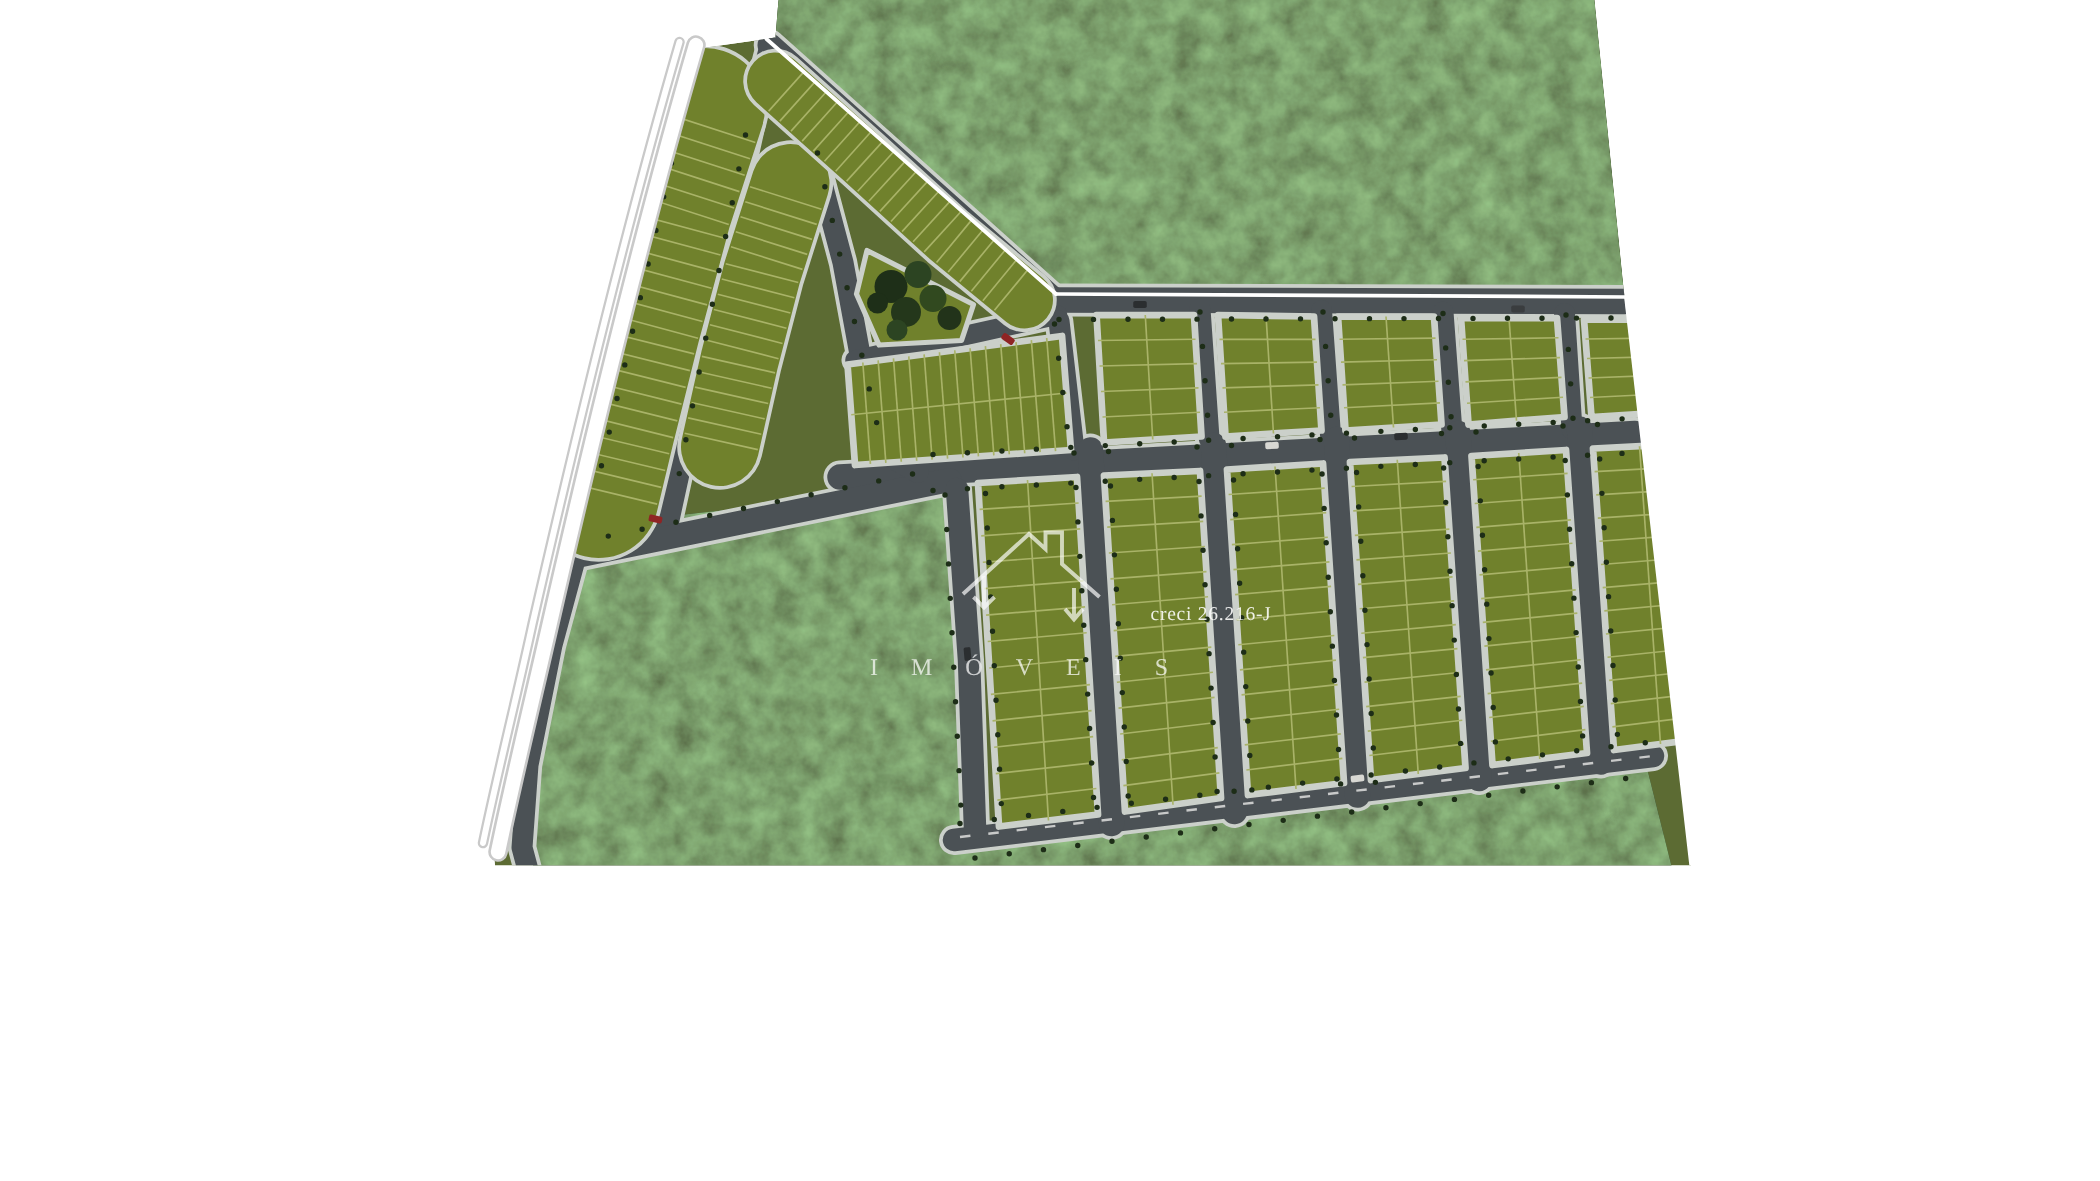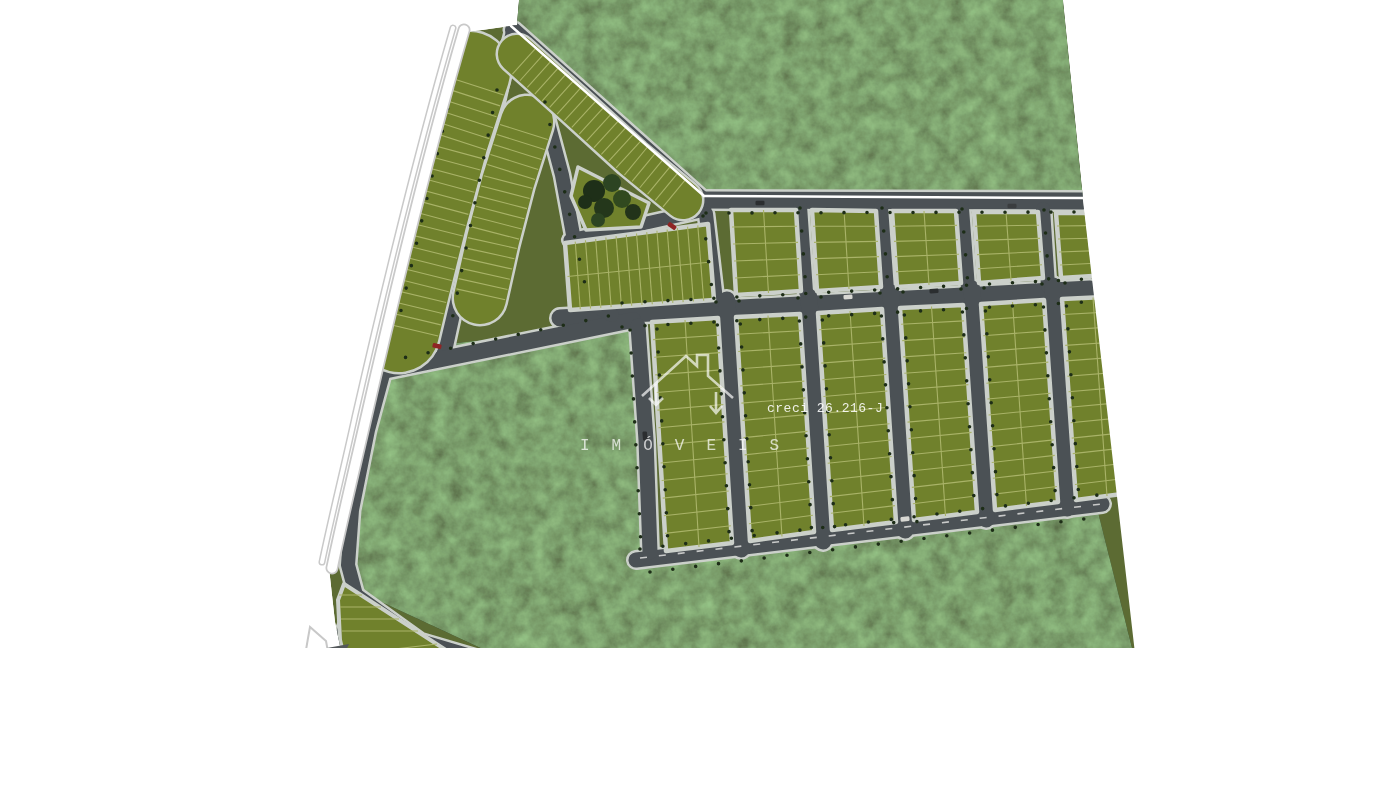--- a/index.html
+++ b/index.html
@@ -1,17 +1,17 @@
 <!DOCTYPE html>
 <html><head>
 <meta charset="utf-8">
 <style>
   html,body{margin:0;padding:0;background:#ffffff;}
-  .stage{position:relative;width:1400px;height:648px;background:#ffffff;overflow:hidden;
-         font-family:Liberation Mono, monospace;border-radius:14px;}
+  .stage{position:relative;width:1400px;height:577px;background:#ffffff;overflow:hidden;
+         font-family:Liberation Serif, serif;border-radius:14px;}
   .stage svg.plan{position:absolute;left:0;top:0;}
   .watermark{position:absolute;left:0;top:0;width:1400px;height:787px;pointer-events:none;}
   .wm-house{position:absolute;left:636px;top:344px;width:130px;height:78px;opacity:.85;}
   .wm-creci{position:absolute;left:767px;top:401px;font-size:13px;font-weight:400;
             color:rgba(255,255,255,.88);letter-spacing:.5px;}
   .wm-brand{position:absolute;left:566px;top:412px;font-size:47px;font-weight:700;
             color:rgba(255,255,255,.85);letter-spacing:2px;white-space:nowrap;}
   .wm-sub{position:absolute;left:580px;top:437px;font-size:16px;font-weight:400;
           color:rgba(255,255,255,.72);letter-spacing:22px;white-space:nowrap;}
 </style>

